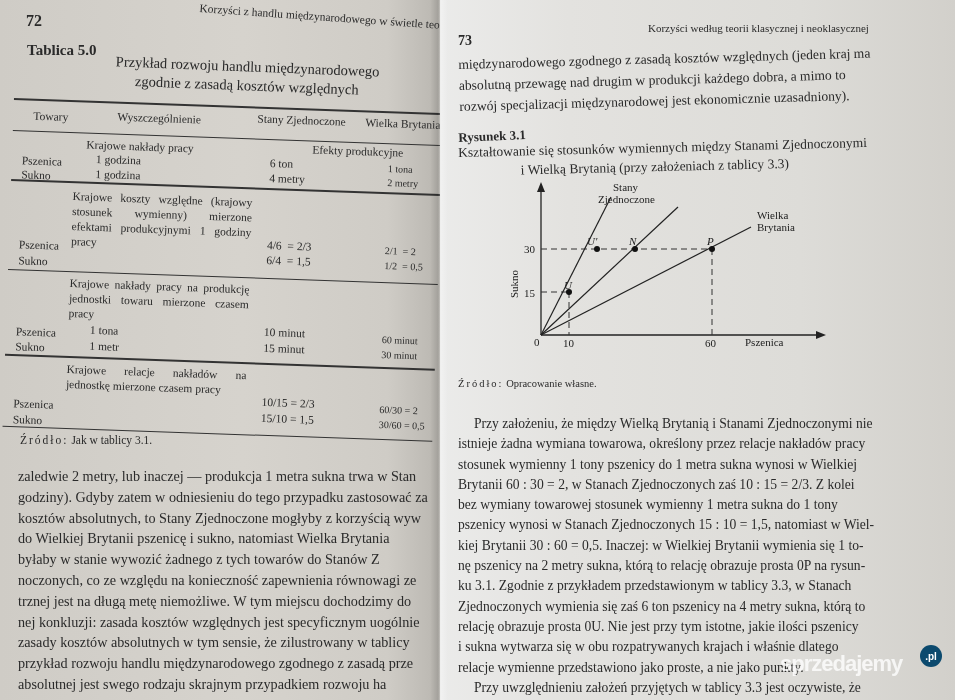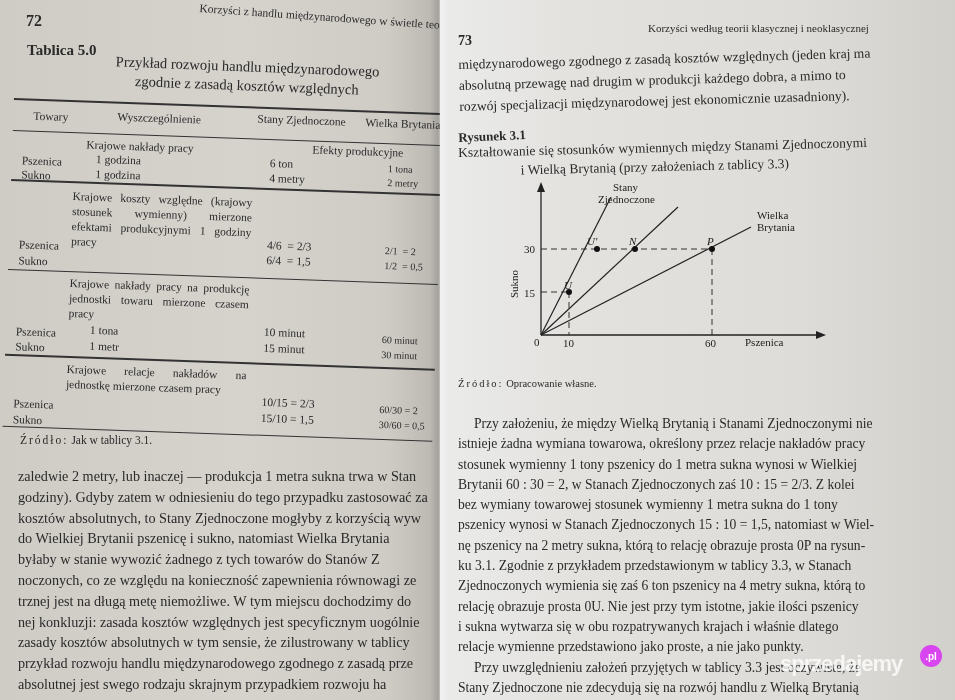--- a/index.html
+++ b/index.html
@@ -54,21 +54,21 @@
 
     .chart { position: absolute; left: 60px; top: 180px; width: 340px; height: 180px; }
     .src-right { position: absolute; left: 18px; top: 378px; font-size: 10.5px; }
 
     .body-right { position: absolute; left: 18px; top: 414px; width: 470px; font-size: 13.6px; line-height: 20.3px; }
     .body-right p { white-space: nowrap; }
     .indent { padding-left: 16px; }
 
     .watermark { position: absolute; left: 780px; top: 645px; width: 170px; height: 40px; }
     .wm-text { position: absolute; left: 0; top: 6px; font-family: "Liberation Sans", sans-serif; font-size: 22px; font-weight: bold; color: rgba(255,255,255,0.78); letter-spacing: -1px; }
-    .wm-badge { position: absolute; left: 140px; top: 0; width: 22px; height: 22px; border-radius: 50%; background: #d946ef; color: #fff; font-family: "Liberation Sans", sans-serif; font-size: 10px; font-weight: bold; display: flex; align-items: center; justify-content: center; }
+    .wm-badge { position: absolute; left: 140px; top: 0; width: 22px; height: 22px; border-radius: 50%; background: #0c4a6e; color: #fff; font-family: "Liberation Sans", sans-serif; font-size: 10px; font-weight: bold; display: flex; align-items: center; justify-content: center; }
   </style>
 </head>
 <body>
 
 <div class="page page-left">
   <div class="pn-left">72</div>
   <div class="rh-left">Korzyści z handlu międzynarodowego w świetle teo</div>
 
   <div class="tab-num">Tablica 5.0</div>
   <div class="tab-title">
@@ -225,20 +225,21 @@
     <span>Opracowanie własne.</span>
   </div>
 
   <div class="body-right">
     <p class="indent">Przy założeniu, że między Wielką Brytanią i Stanami Zjednoczonymi nie</p>
     <p>istnieje żadna wymiana towarowa, określony przez relacje nakładów pracy</p>
     <p>stosunek wymienny 1 tony pszenicy do 1 metra sukna wynosi w Wielkiej</p>
     <p>Brytanii 60 : 30 = 2, w Stanach Zjednoczonych zaś 10 : 15 = 2/3. Z kolei</p>
     <p>bez wymiany towarowej stosunek wymienny 1 metra sukna do 1 tony</p>
     <p>pszenicy wynosi w Stanach Zjednoczonych 15 : 10 = 1,5, natomiast w Wiel-</p>
+    <p>kiej Brytanii 30 : 60 = 0,5. Inaczej: w Wielkiej Brytanii wymienia się 1 to-</p>
     <p>nę pszenicy na 2 metry sukna, którą to relację obrazuje prosta 0P na rysun-</p>
     <p>ku 3.1. Zgodnie z przykładem przedstawionym w tablicy 3.3, w Stanach</p>
     <p>Zjednoczonych wymienia się zaś 6 ton pszenicy na 4 metry sukna, którą to</p>
     <p>relację obrazuje prosta 0U. Nie jest przy tym istotne, jakie ilości pszenicy</p>
     <p>i sukna wytwarza się w obu rozpatrywanych krajach i właśnie dlatego</p>
     <p>relacje wymienne przedstawiono jako proste, a nie jako punkty.</p>
     <p class="indent">Przy uwzględnieniu założeń przyjętych w tablicy 3.3 jest oczywiste, że</p>
     <p>Stany Zjednoczone nie zdecydują się na rozwój handlu z Wielką Brytanią</p>
   </div>
 </div>

